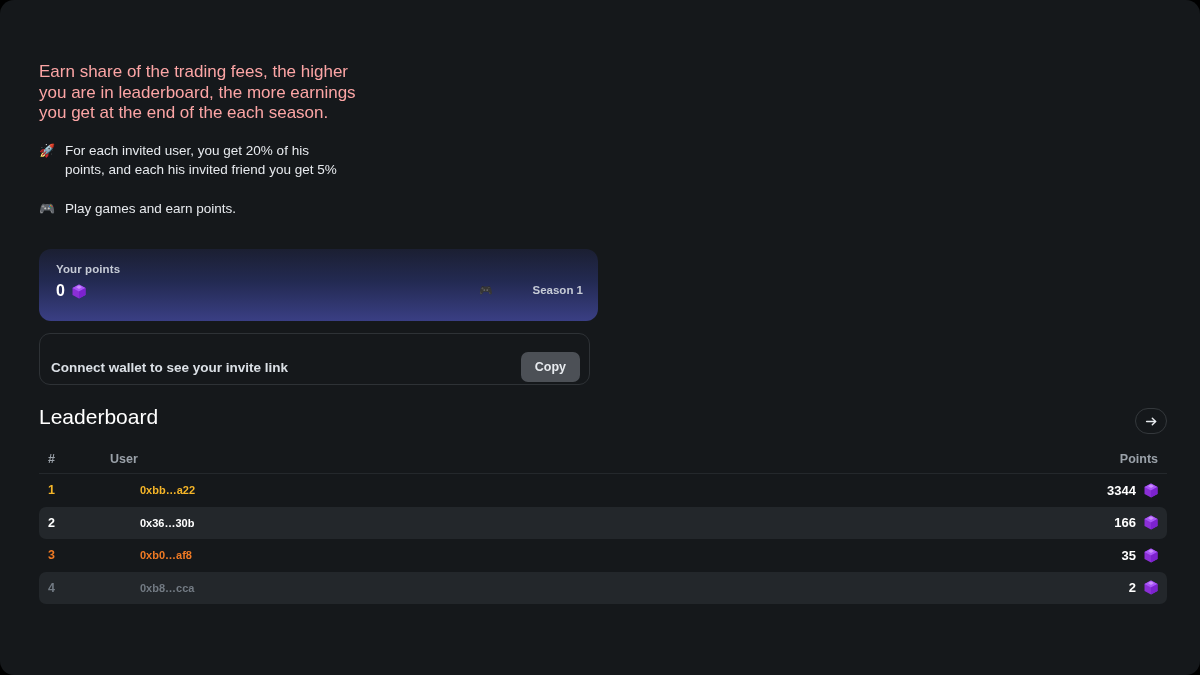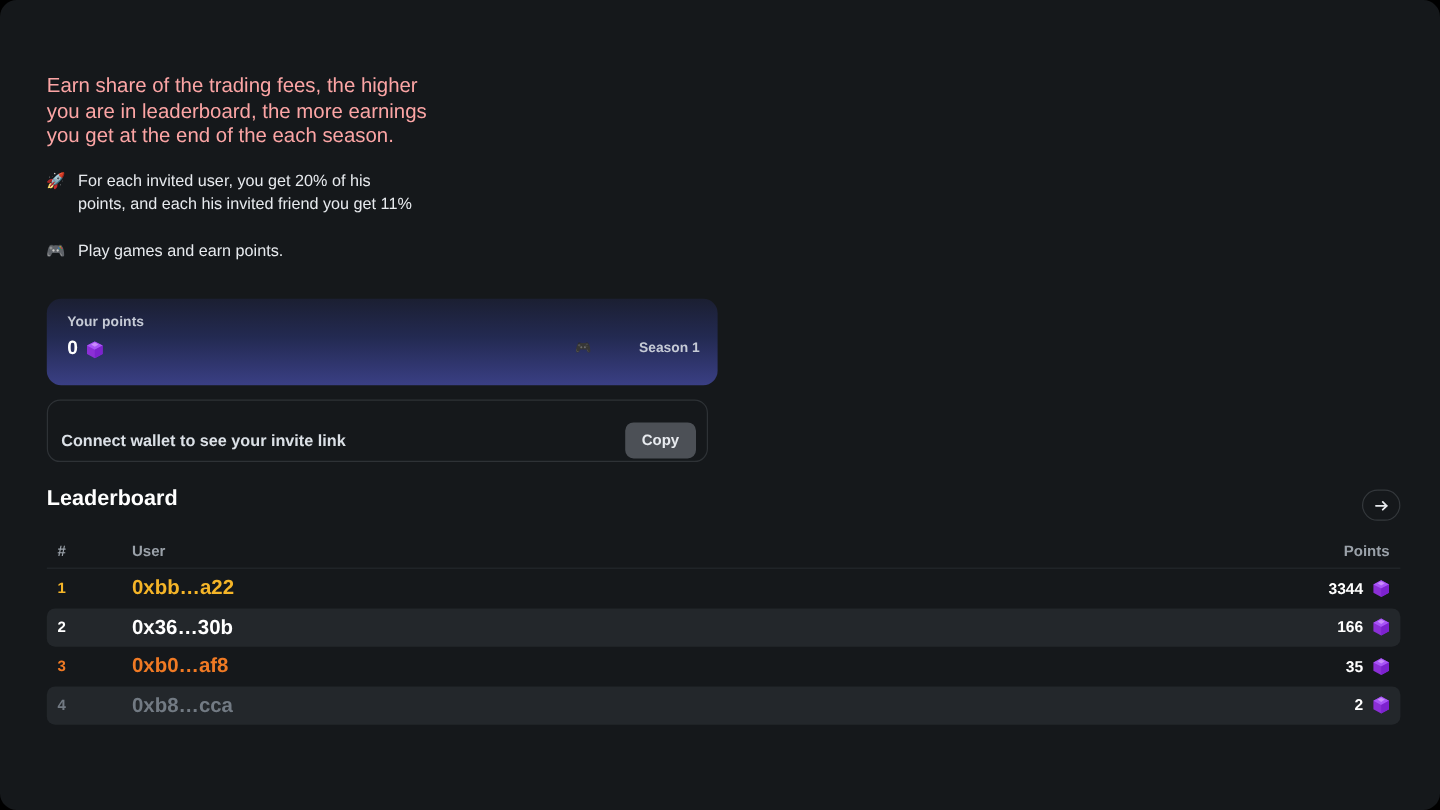--- a/index.html
+++ b/index.html
@@ -155,22 +155,22 @@
     border-radius: 7px;
     padding: 8px 14px;
     cursor: pointer;
   }
 
   
   .lb-title {
     position: absolute;
     left: 39px;
     top: 405px;
-    font-size: 18px;
-    font-weight: bold;
+    font-size: 21px;
+    font-weight: normal;
     color: #ffffff;
   }
   .lb-arrow {
     position: absolute;
     right: 33px;
     top: 408px;
     width: 32px;
     height: 26px;
     border-radius: 13px;
     border: 1px solid #34383c;
@@ -213,21 +213,21 @@
     align-items: center;
     height: 32.5px;
     padding: 0 9px;
     border-radius: 7px;
     font-size: 13px;
     font-weight: bold;
   }
   .t-row.alt { background: #23272b; }
 
   .t-row .c-rank { font-size: 12.5px; }
-  .t-row .c-user { font-size: 17px; }
+  .t-row .c-user { font-size: 11px; margin-left: 30px; }
   .t-row .c-pts  { font-size: 13px; }
 
   .rank-1 { color: #f5b528; }
   .rank-2 { color: #ffffff; }
   .rank-3 { color: #f07a24; }
   .rank-4 { color: #727a83; }
 
   .pts-val-1 { color: #ffffff; }
   .pts-val-2 { color: #ffffff; }
   .pts-val-3 { color: #ffffff; }
@@ -236,21 +236,21 @@
 </head>
 <body>
 
 <div id="page">
 
   <div class="intro">
     <div class="intro-desc">Earn share of the trading fees, the higher you are in leaderboard, the more earnings you get at the end of the each season.</div>
 
     <div class="bullet">
       <span class="bl-icon">🚀</span>
-      <span class="bl-text">For each invited user, you get 20% of his points, and each his invited friend you get 11%</span>
+      <span class="bl-text">For each invited user, you get 20% of his points, and each his invited friend you get 5%</span>
     </div>
 
     <div class="bullet single">
       <span class="bl-icon">🎮</span>
       <span class="bl-text">Play games and earn points.</span>
     </div>
   </div>
 
   <div class="points-banner">
     <div class="pb-label">Your points</div>

